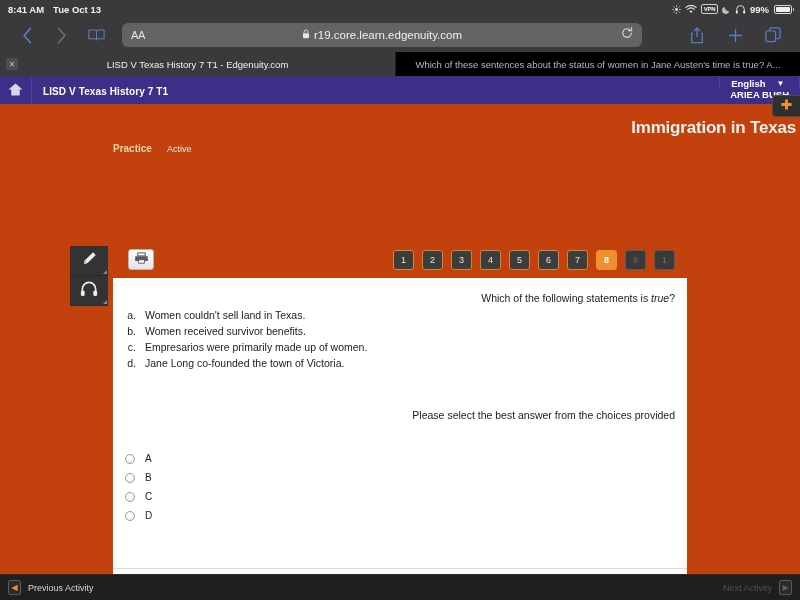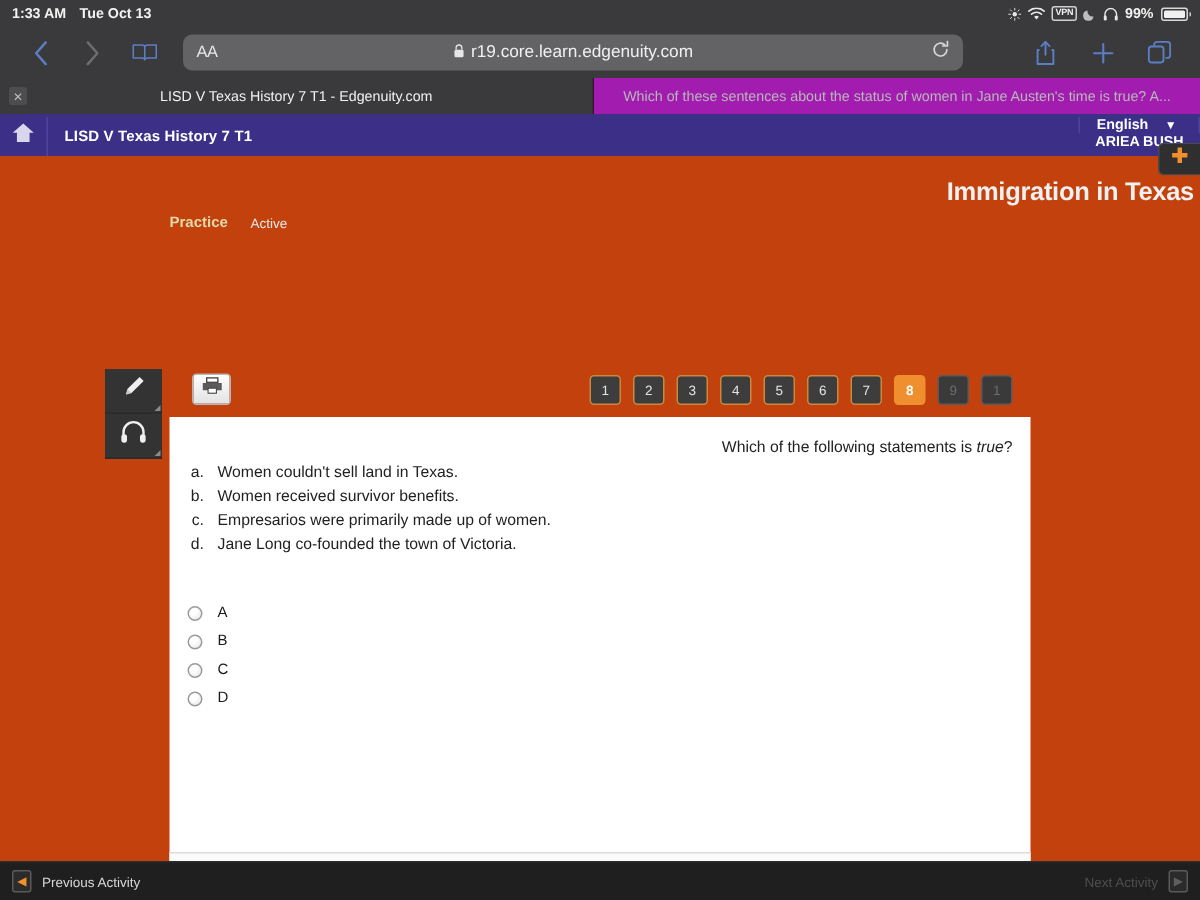--- a/index.html
+++ b/index.html
@@ -70,21 +70,21 @@
   }
 
   
   .tabstrip { height: 24px; width: 800px; display: flex; background: #2a2a2c; }
   .tab {
     height: 24px; display: flex; align-items: center; justify-content: center;
     font-size: 9.5px; position: relative; padding: 0 10px;
     white-space: nowrap; overflow: hidden;
   }
   .tab.active { width: 395px; background: #3a3a3c; color: #f0f0f0; }
-  .tab.inactive { flex: 1; background: #a21caf; color: #b8b8ba; }
+  .tab.inactive { flex: 1; background: #000000; color: #b8b8ba; }
   .tab.inactive { border-left: 1px solid #1f1f21; }
   .tab-close {
     position: absolute; left: 6px; top: 6px;
     width: 12px; height: 12px; border-radius: 2px;
     background: #4d4d4f; color: #bdbdbd;
     font-size: 8px; display: flex; align-items: center; justify-content: center;
   }
   .tabstrip-underline { height: 2px; width: 800px; background: #3c2f84; }
 
   
@@ -239,21 +239,21 @@
   }
   .arrow-box.dim { color: #5f5f5f; }
   .act-lbl { font-size: 9px; color: #d8d8d8; margin-left: 7px; }
   .act-lbl.dim { color: #4f4f4f; margin-left: 0; margin-right: 7px; }
   .act-right { margin-left: auto; display: flex; align-items: center; }
 </style>
 </head>
 <body>
 
 <div class="statusbar">
-  <span class="sb-time">1:33 AM</span>
+  <span class="sb-time">8:41 AM</span>
   <span class="sb-date">Tue Oct 13</span>
   <span class="sb-right">
     <span class="sb-ico">
       <svg width="9" height="9" viewBox="0 0 16 16">
           <circle cx="8" cy="8" r="2.6" fill="#e8e8e8"></circle>
       <g stroke="#e8e8e8" stroke-width="1.1" stroke-linecap="round">
       <line x1="8" y1="0.8" x2="8" y2="3"></line>
             <line x1="8" y1="13" x2="8" y2="15.2"></line>
       <line x1="0.8" y1="8" x2="3" y2="8"></line>
             <line x1="13" y1="8" x2="15.2" y2="8"></line>
@@ -453,20 +453,21 @@
         </li>
         <li>
           <span class="opt-ltr">c.</span>
           <span>Empresarios were primarily made up of women.</span>
         </li>
         <li>
           <span class="opt-ltr">d.</span>
           <span>Jane Long co-founded the town of Victoria.</span>
         </li>
       </ul>
+      <div class="prompt">Please select the best answer from the choices provided</div>
       <div class="choices">
         <div class="choice">
           <span class="radio"></span>
           <span class="choice-lbl">A</span>
         </div>
         <div class="choice">
           <span class="radio"></span>
           <span class="choice-lbl">B</span>
         </div>
         <div class="choice">

